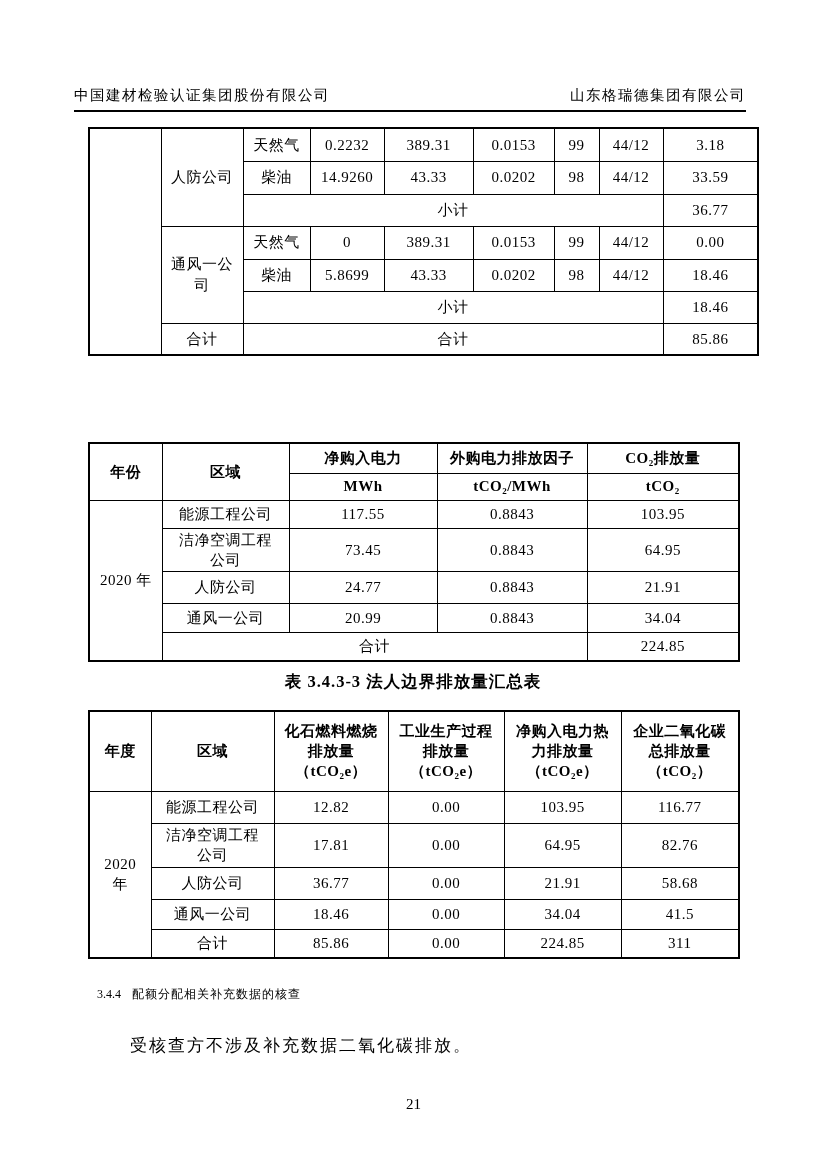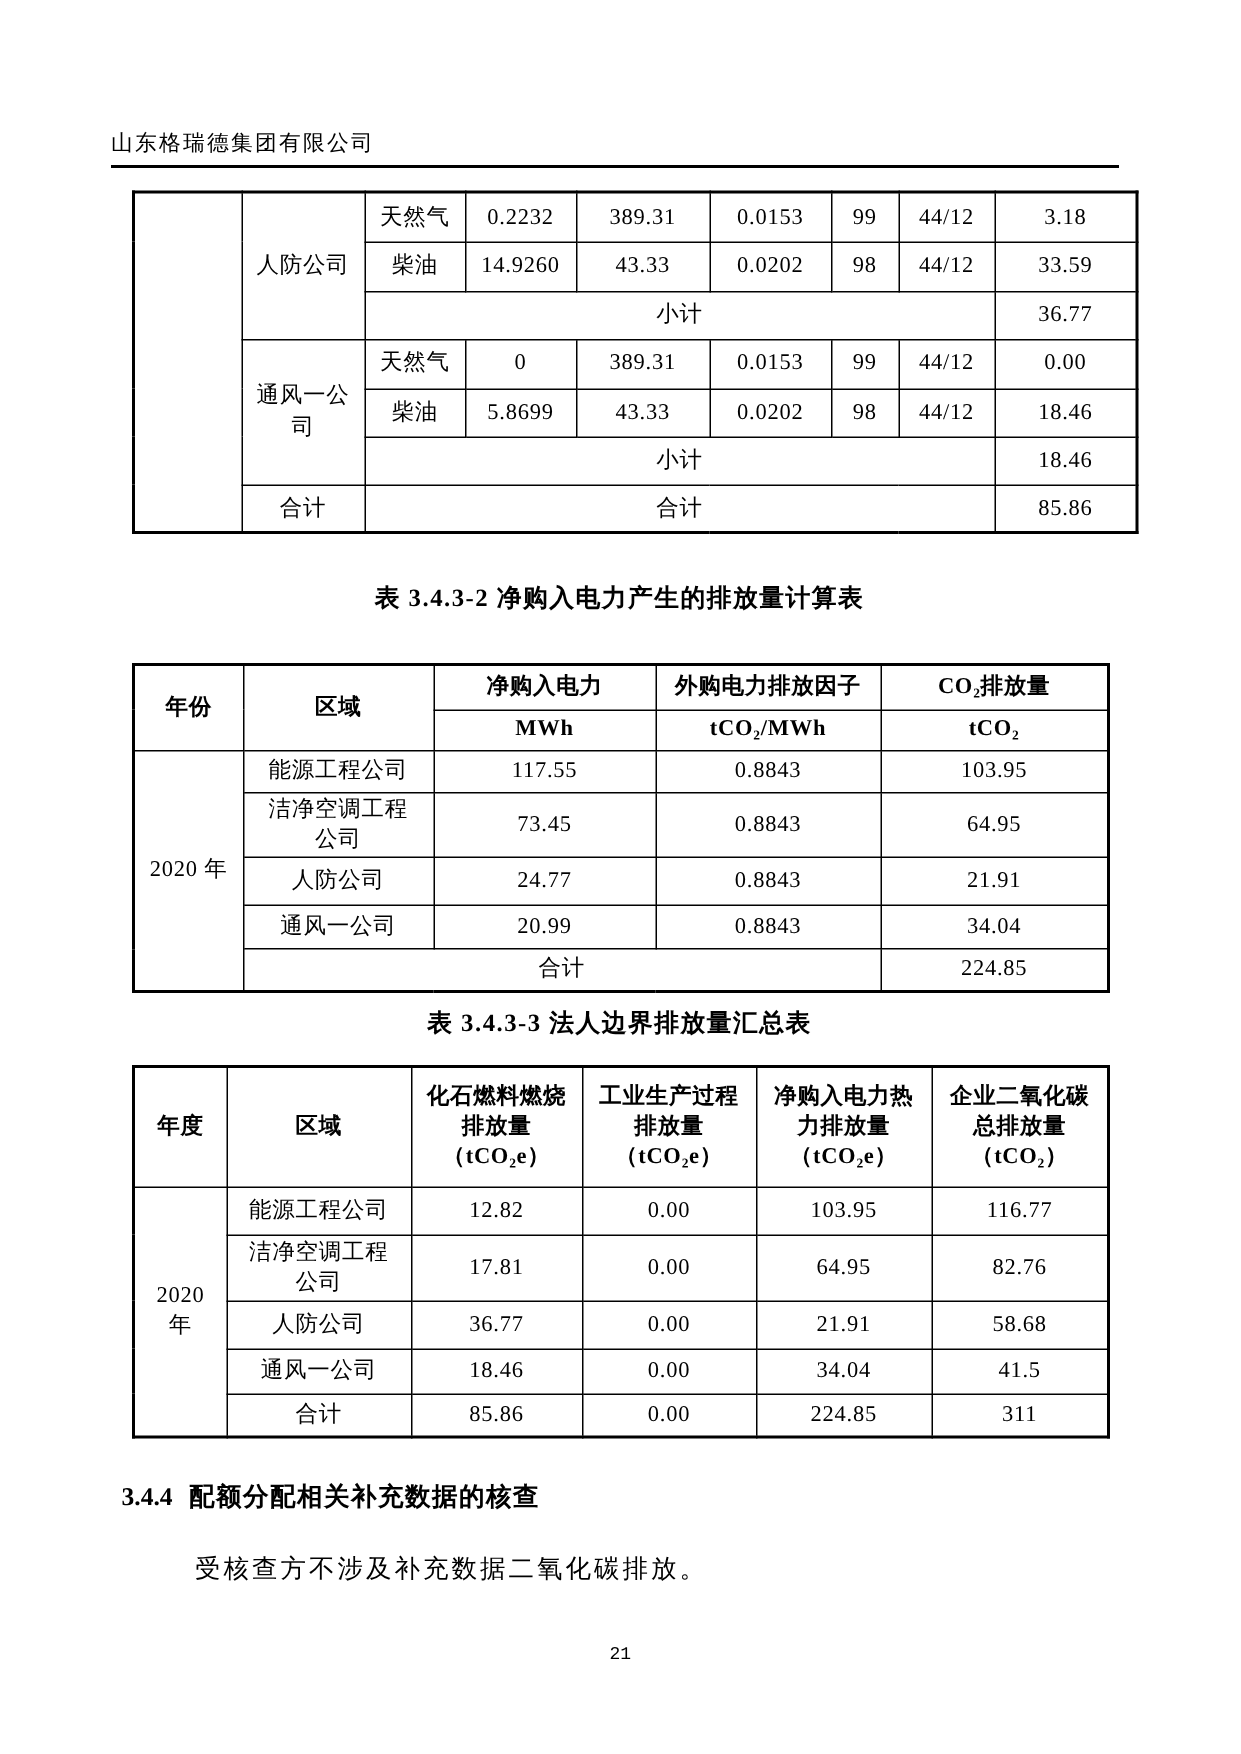--- a/index.html
+++ b/index.html
@@ -19,31 +19,32 @@
   .t3 { left:88px; top:710px; width:650px; }
 
   tr.h27{height:27px} tr.h28{height:28px} tr.h29{height:29px} tr.h30{height:30px}
   tr.h32{height:32px} tr.h33{height:33px} tr.h43{height:43px} tr.h44{height:44px}
   tr.h80{height:80px}
 
   .table-title { position:absolute; left:88px; width:650px; text-align:center; font-weight:bold; font-size:16.5px; letter-spacing:1px; }
   .title-2 { top:388px; }
   .title-3 { top:671px; }
 
-  .section-heading { position:absolute; left:81px; top:986px; font-weight:bold; font-size:17px; letter-spacing:1px; }
+  .section-heading { position:absolute; left:97px; top:986px; font-weight:normal; font-size:12px; letter-spacing:1px; }
   .section-heading .num { margin-right:11px; letter-spacing:0; }
   .paragraph { position:absolute; left:130px; top:1034px; font-size:17px; letter-spacing:2px; }
-  .page-number { position:absolute; top:1096px; left:0; width:100%; text-align:center; font-size:12px;font-family:Liberation Mono, monospace; }
+  .page-number { position:absolute; top:1096px; left:0; width:100%; text-align:center; font-size:15px; }
 </style>
 </head>
 <body>
 
 <div class="page">
 
   <div class="header">
+    <span>中国建材检验认证集团股份有限公司</span>
     <span>山东格瑞德集团有限公司</span>
   </div>
   <div class="header-rule"></div>
 
   <table class="doc-table t1">
     <colgroup>
       <col style="width:72px">
         <col style="width:82px">
         <col style="width:67px">
       <col style="width:74px">
@@ -103,21 +104,20 @@
         <td>18.46</td>
       </tr>
       <tr class="h32">
         <td>合计</td>
         <td colspan="6">合计</td>
         <td>85.86</td>
       </tr>
     </tbody>
   </table>
 
-  <div class="table-title title-2">表 3.4.3-2 净购入电力产生的排放量计算表</div>
 
   <table class="doc-table t2">
     <colgroup>
       <col style="width:73px">
         <col style="width:127px">
         <col style="width:148px">
       <col style="width:150px">
         <col style="width:152px">
     </colgroup>
     <tbody>

